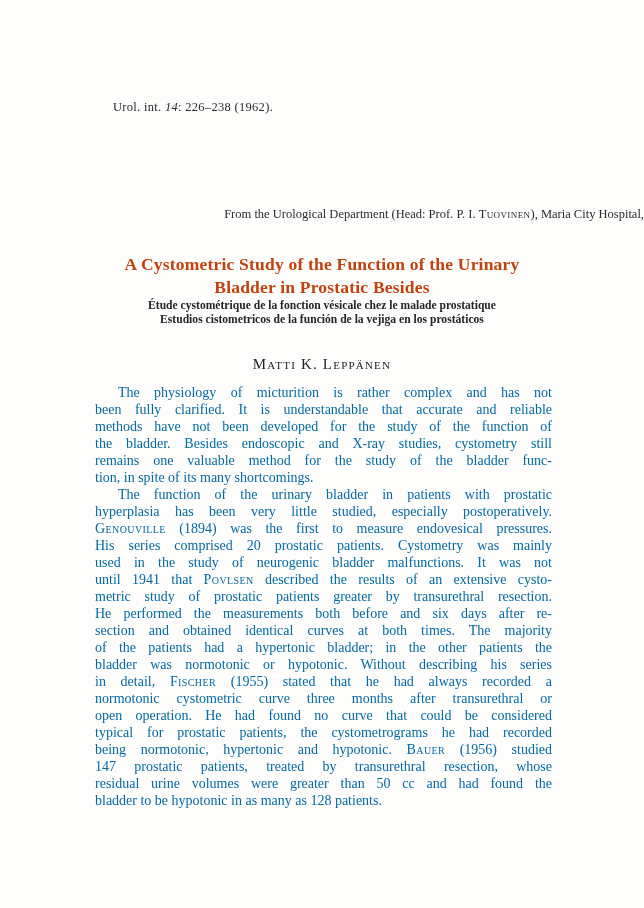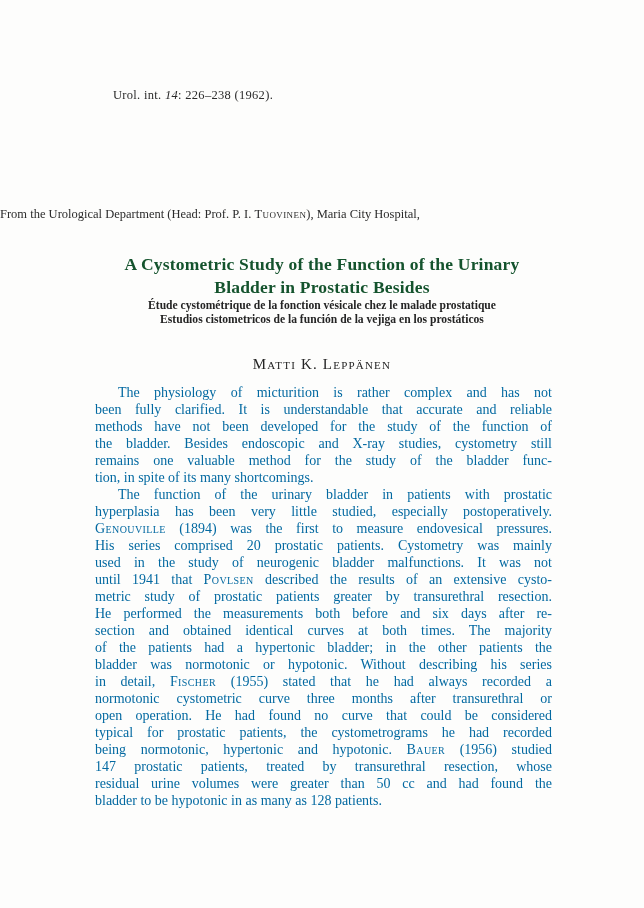--- a/index.html
+++ b/index.html
@@ -10,43 +10,43 @@
   }
   .page {
     position: relative;
     width: 644px; height: 908px;
     background: #fdfdfc;
     color: #262626;
     overflow: hidden;
   }
   .journal-ref {
     position: absolute;
-    top: 88px; left: 113px;
+    top: 100px; left: 113px;
     font-size: 12.5px;
     letter-spacing: 0.3px;
     color: #2b2b2b;
   }
   .journal-ref .vol { font-style: italic; }
   .affiliation {
     position: absolute;
     top: 206px; left: 0; width: 644px;
-    text-align: left;
+    text-align: right;
     font-size: 12.5px;
     line-height: 17px;
     color: #2b2b2b;
   }
   .sc { font-variant: small-caps; letter-spacing: 0.4px; }
   .title {
     position: absolute;
     top: 253px; left: 0; width: 644px;
     text-align: center;
     font-weight: bold;
     font-size: 17.5px;
     line-height: 22.5px;
-    color: #14532d;
+    color: #c2410c;
     letter-spacing: 0.2px;
   }
   .subtitles {
     position: absolute;
     top: 299px; left: 0; width: 644px;
     text-align: center;
     font-weight: bold;
     font-size: 11.6px;
     line-height: 14.2px;
     color: #242424;

